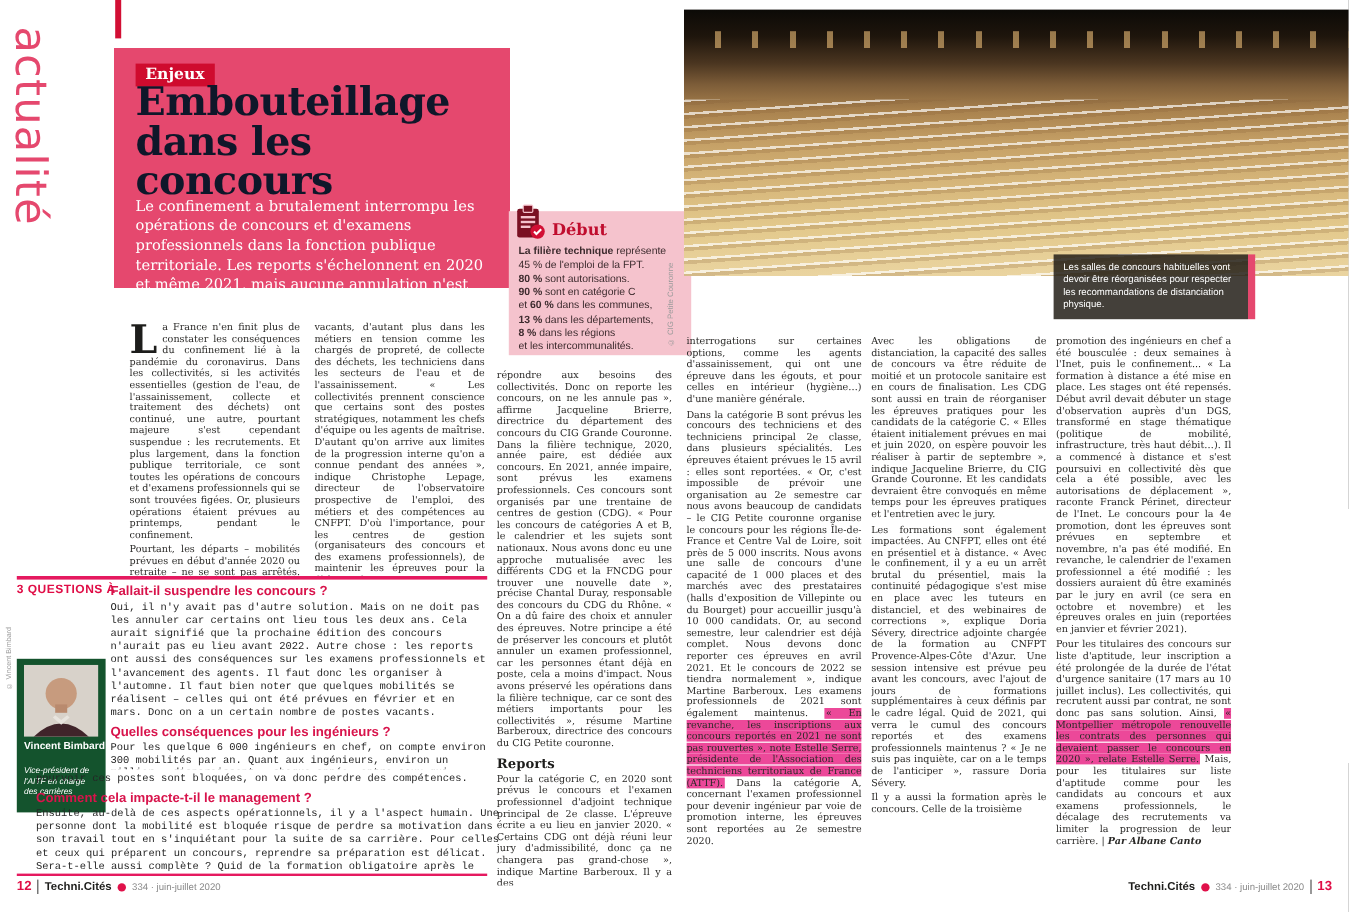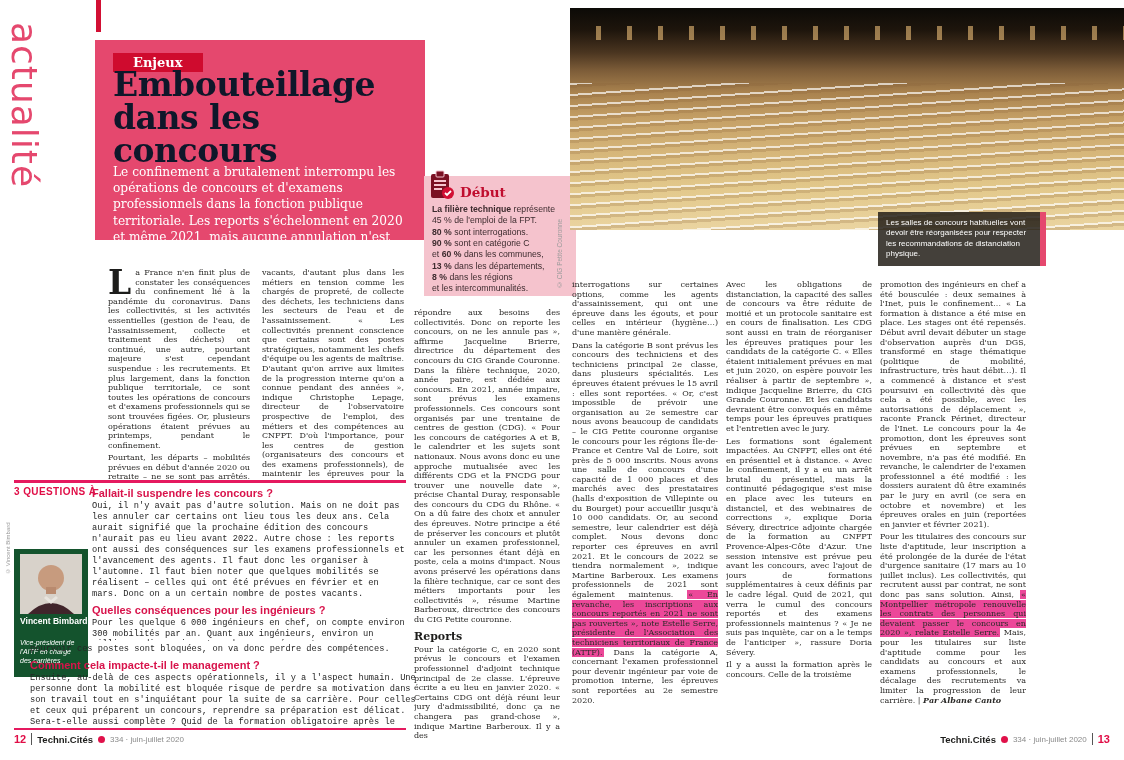--- a/index.html
+++ b/index.html
@@ -8,21 +8,21 @@
   .abs{position:absolute;}
 
   
   .kicker{left:4px;top:22px;height:200px;writing-mode:vertical-rl;
           font-family:"DejaVu Sans",sans-serif;font-size:36px;color:#e5486e;letter-spacing:1px;}
   .microbar{left:96px;top:0;width:5px;height:32px;background:#d20f34;}
 
   
   .header-box{left:95px;top:40px;width:330px;height:200px;background:#e5486e;}
   .rubric{position:absolute;left:18px;top:13px;display:inline-block;background:#cf0b2e;color:#fff;
-          font-weight:700;font-size:13px;padding:2px 20px;}
+          font-weight:700;font-size:13px;padding:2px 8px;}
   .title{position:absolute;left:18px;top:28px;color:#0f172a;font-weight:700;
          font-size:33px;line-height:1.0;letter-spacing:-0.5px;}
   .intro{position:absolute;left:18px;top:124px;width:300px;color:#fff;
          font-size:12.2px;line-height:1.33;}
 
   
   .memo{left:424px;top:176px;width:152px;height:120px;background:#f5c3cd;}
   .memo-title{position:absolute;left:36px;top:8px;color:#c00d2e;font-weight:700;font-size:13.5px;}
   .memo-lines{position:absolute;left:8px;top:28px;font-family:"Liberation Sans",sans-serif;
               font-size:8.7px;line-height:1.3;color:#3d2b2e;}
@@ -111,21 +111,21 @@
         <rect x="6" y="14" width="12" height="2" fill="#f5c3cd"></rect>
         <rect x="6" y="18" width="8" height="2" fill="#f5c3cd"></rect>
         <circle cx="20" cy="23" r="6" fill="#d20f34"></circle>
         <path d="M17 23 l2 2 l4 -4" stroke="#fff" stroke-width="1.8" fill="none"></path>
       </svg>
     </span>
     <div class="memo-title">Début</div>
     <div class="memo-lines" id="memo-lines">
         <div><span class="b">La filière technique</span><span> représente</span></div>
         <div><span>45 % de l'emploi de la FPT.</span></div>
-        <div><span class="b">80 %</span><span> sont interrogations.</span></div>
+        <div><span class="b">80 %</span><span> sont autorisations.</span></div>
         <div><span class="b">90 %</span><span> sont en catégorie C</span></div>
         <div><span>et </span><span class="b">60 %</span><span> dans les communes,</span></div>
         <div><span class="b">13 %</span><span> dans les départements,</span></div>
         <div><span class="b">8 %</span><span> dans les régions</span></div>
         <div><span>et les intercommunalités.</span></div>
       </div>
   </div>
 
   <div class="abs photo"></div>
   <div class="abs photo-credit">© CIG Petite Couronne</div>

